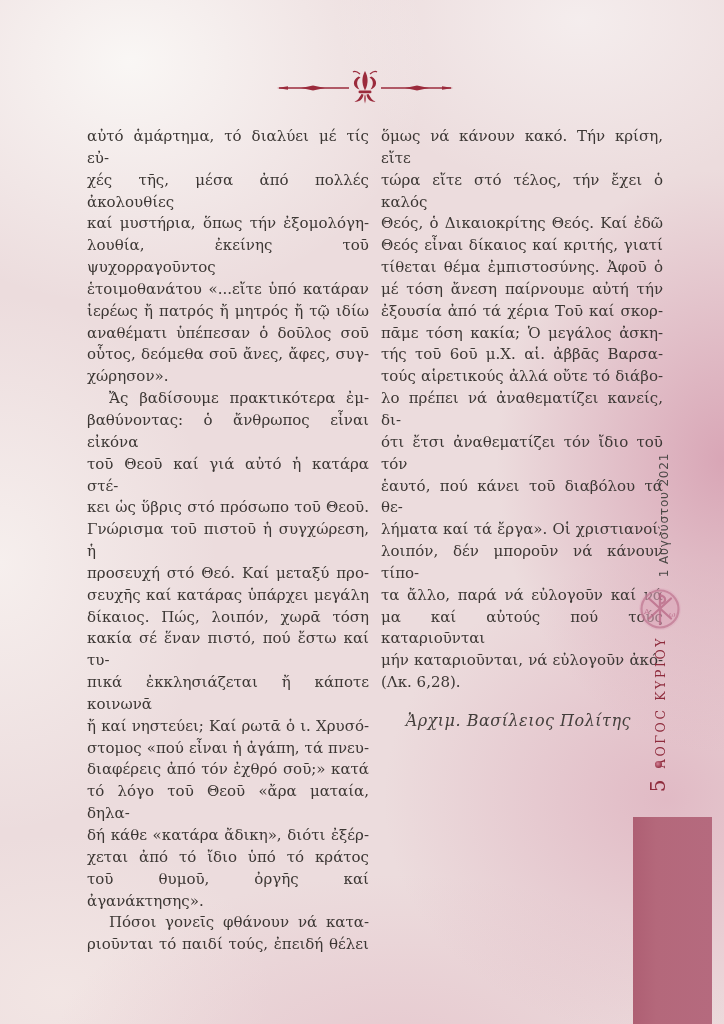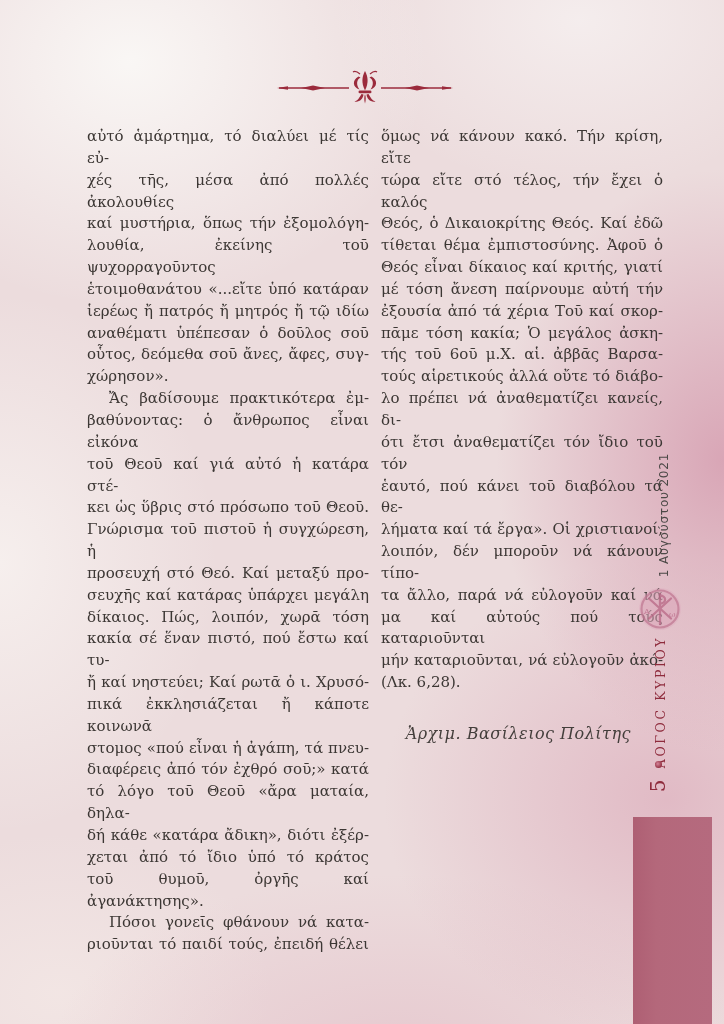--- a/index.html
+++ b/index.html
@@ -20,21 +20,21 @@
   .columns {
     position:absolute; left:87px; top:126px; width:576px;
     display:flex; gap:12px; color:var(--ink,#3c3734);
     font-size:15px; line-height:21.85px;
   }
   .col { width:282px; }
   .tl { text-align:justify; text-align-last:justify; }
   .tl.last { text-align-last:left; }
   .tl.indent { padding-left:22px; }
   .signature {
-    margin-top:29px; padding-right:32px; text-align:right;
+    margin-top:16px; padding-right:32px; text-align:right;
     font-style:italic; font-size:16px; letter-spacing:0.5px; color:#433e3b;
   }
   .vwrap {
     position:absolute; transform:translate(-50%,-50%) rotate(-90deg);
     white-space:nowrap;
   }
   .date-text {
     font-family:"DejaVu Sans","Liberation Sans",sans-serif;
     font-size:12px; letter-spacing:0.8px; color:var(--date-ink,#4c4947);
   }
@@ -98,38 +98,38 @@
         <div class="tl last">χώρησον».</div>
         <div class="tl indent">Ἄς βαδίσουμε πρακτικότερα ἐμ-</div>
         <div class="tl">βαθύνοντας: ὁ ἄνθρωπος εἶναι εἰκόνα</div>
         <div class="tl">τοῦ Θεοῦ καί γιά αὐτό ἡ κατάρα στέ-</div>
         <div class="tl">κει ὡς ὕβρις στό πρόσωπο τοῦ Θεοῦ.</div>
         <div class="tl">Γνώρισμα τοῦ πιστοῦ ἡ συγχώρεση, ἡ</div>
         <div class="tl">προσευχή στό Θεό. Καί μεταξύ προ-</div>
         <div class="tl">σευχῆς καί κατάρας ὑπάρχει μεγάλη</div>
         <div class="tl">δίκαιος. Πώς, λοιπόν, χωρᾶ τόση</div>
         <div class="tl">κακία σέ ἕναν πιστό, πού ἔστω καί τυ-</div>
+        <div class="tl">πικά ἐκκλησιάζεται ἤ κάποτε κοινωνᾶ</div>
         <div class="tl">ἤ καί νηστεύει; Καί ρωτᾶ ὁ ι. Χρυσό-</div>
-        <div class="tl">πικά ἐκκλησιάζεται ἤ κάποτε κοινωνᾶ</div>
         <div class="tl">στομος «πού εἶναι ἡ ἀγάπη, τά πνευ-</div>
         <div class="tl">διαφέρεις ἀπό τόν ἐχθρό σοῦ;» κατά</div>
         <div class="tl">τό λόγο τοῦ Θεοῦ «ἄρα ματαία, δηλα-</div>
         <div class="tl">δή κάθε «κατάρα ἄδικη», διότι ἐξέρ-</div>
         <div class="tl">χεται ἀπό τό ἴδιο ὑπό τό κράτος</div>
         <div class="tl last">τοῦ θυμοῦ, ὀργῆς καί ἀγανάκτησης».</div>
         <div class="tl indent">Πόσοι γονεῖς φθάνουν νά κατα-</div>
         <div class="tl">ριοῦνται τό παιδί τούς, ἐπειδή θέλει</div>
       </div>
     <div class="col">
       <div>
           <div class="tl">ὅμως νά κάνουν κακό. Τήν κρίση, εἴτε</div>
           <div class="tl">τώρα εἴτε στό τέλος, τήν ἔχει ὁ καλός</div>
           <div class="tl">Θεός, ὁ Δικαιοκρίτης Θεός. Καί ἐδῶ</div>
+          <div class="tl">Θεός εἶναι δίκαιος καί κριτής, γιατί</div>
           <div class="tl">τίθεται θέμα ἐμπιστοσύνης. Ἀφοῦ ὁ</div>
-          <div class="tl">Θεός εἶναι δίκαιος καί κριτής, γιατί</div>
           <div class="tl">μέ τόση ἄνεση παίρνουμε αὐτή τήν</div>
           <div class="tl">ἐξουσία ἀπό τά χέρια Τοῦ καί σκορ-</div>
           <div class="tl">πᾶμε τόση κακία; Ὁ μεγάλος ἀσκη-</div>
           <div class="tl">τής τοῦ 6οῦ μ.Χ. αἱ. ἀββᾶς Βαρσα-</div>
           <div class="tl">τούς αἱρετικούς ἀλλά οὔτε τό διάβο-</div>
           <div class="tl">λο πρέπει νά ἀναθεματίζει κανείς, δι-</div>
           <div class="tl">ότι ἔτσι ἀναθεματίζει τόν ἴδιο τοῦ τόν</div>
           <div class="tl">ἑαυτό, πού κάνει τοῦ διαβόλου τά θε-</div>
           <div class="tl">λήματα καί τά ἔργα». Οἱ χριστιανοί,</div>
           <div class="tl">λοιπόν, δέν μποροῦν νά κάνουν τίπο-</div>

